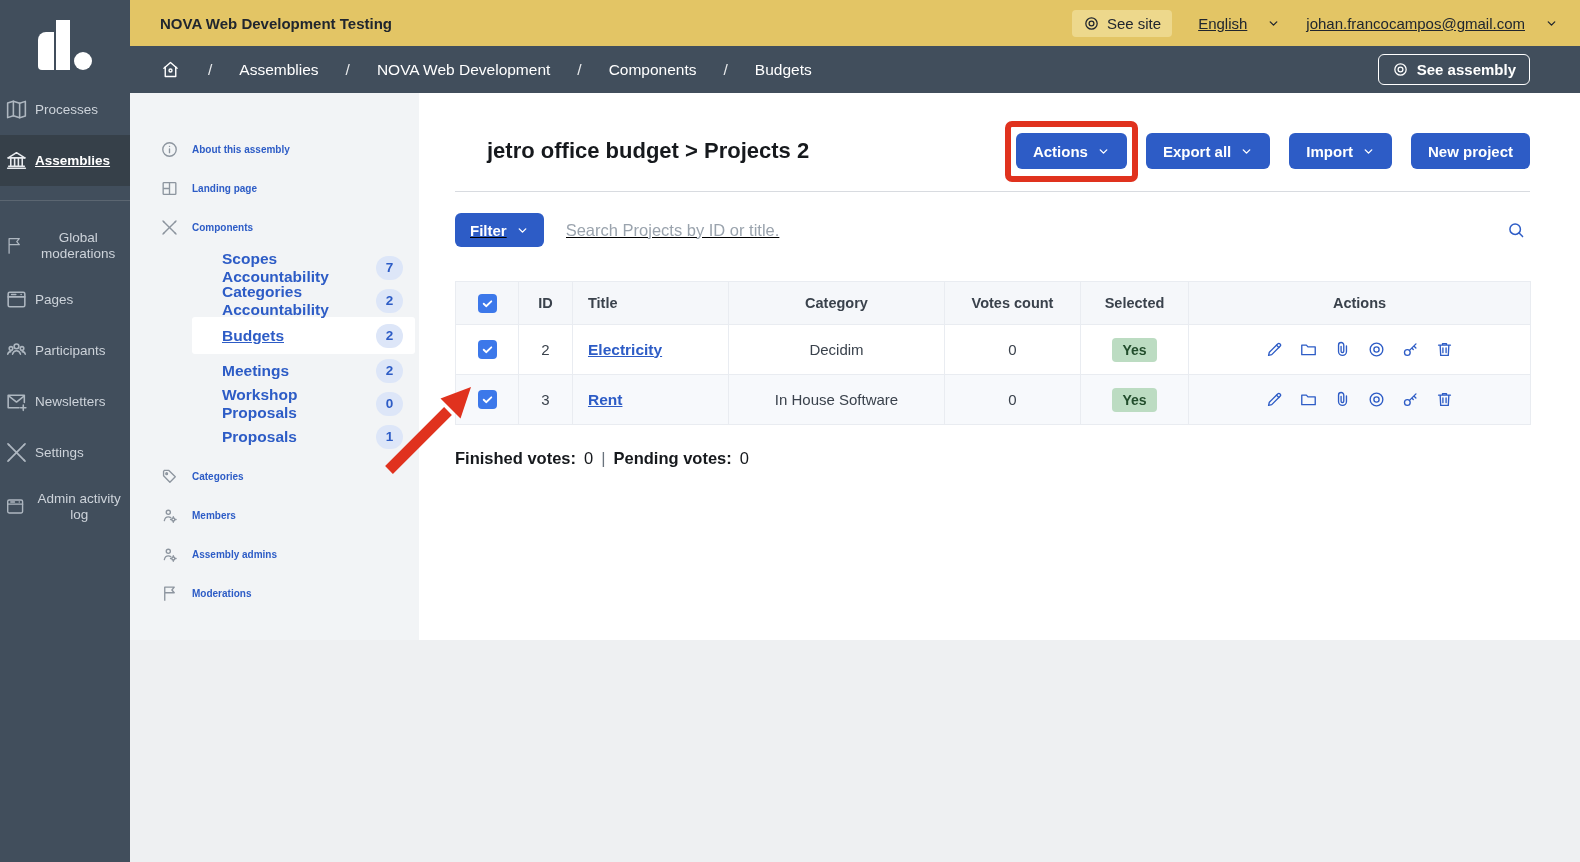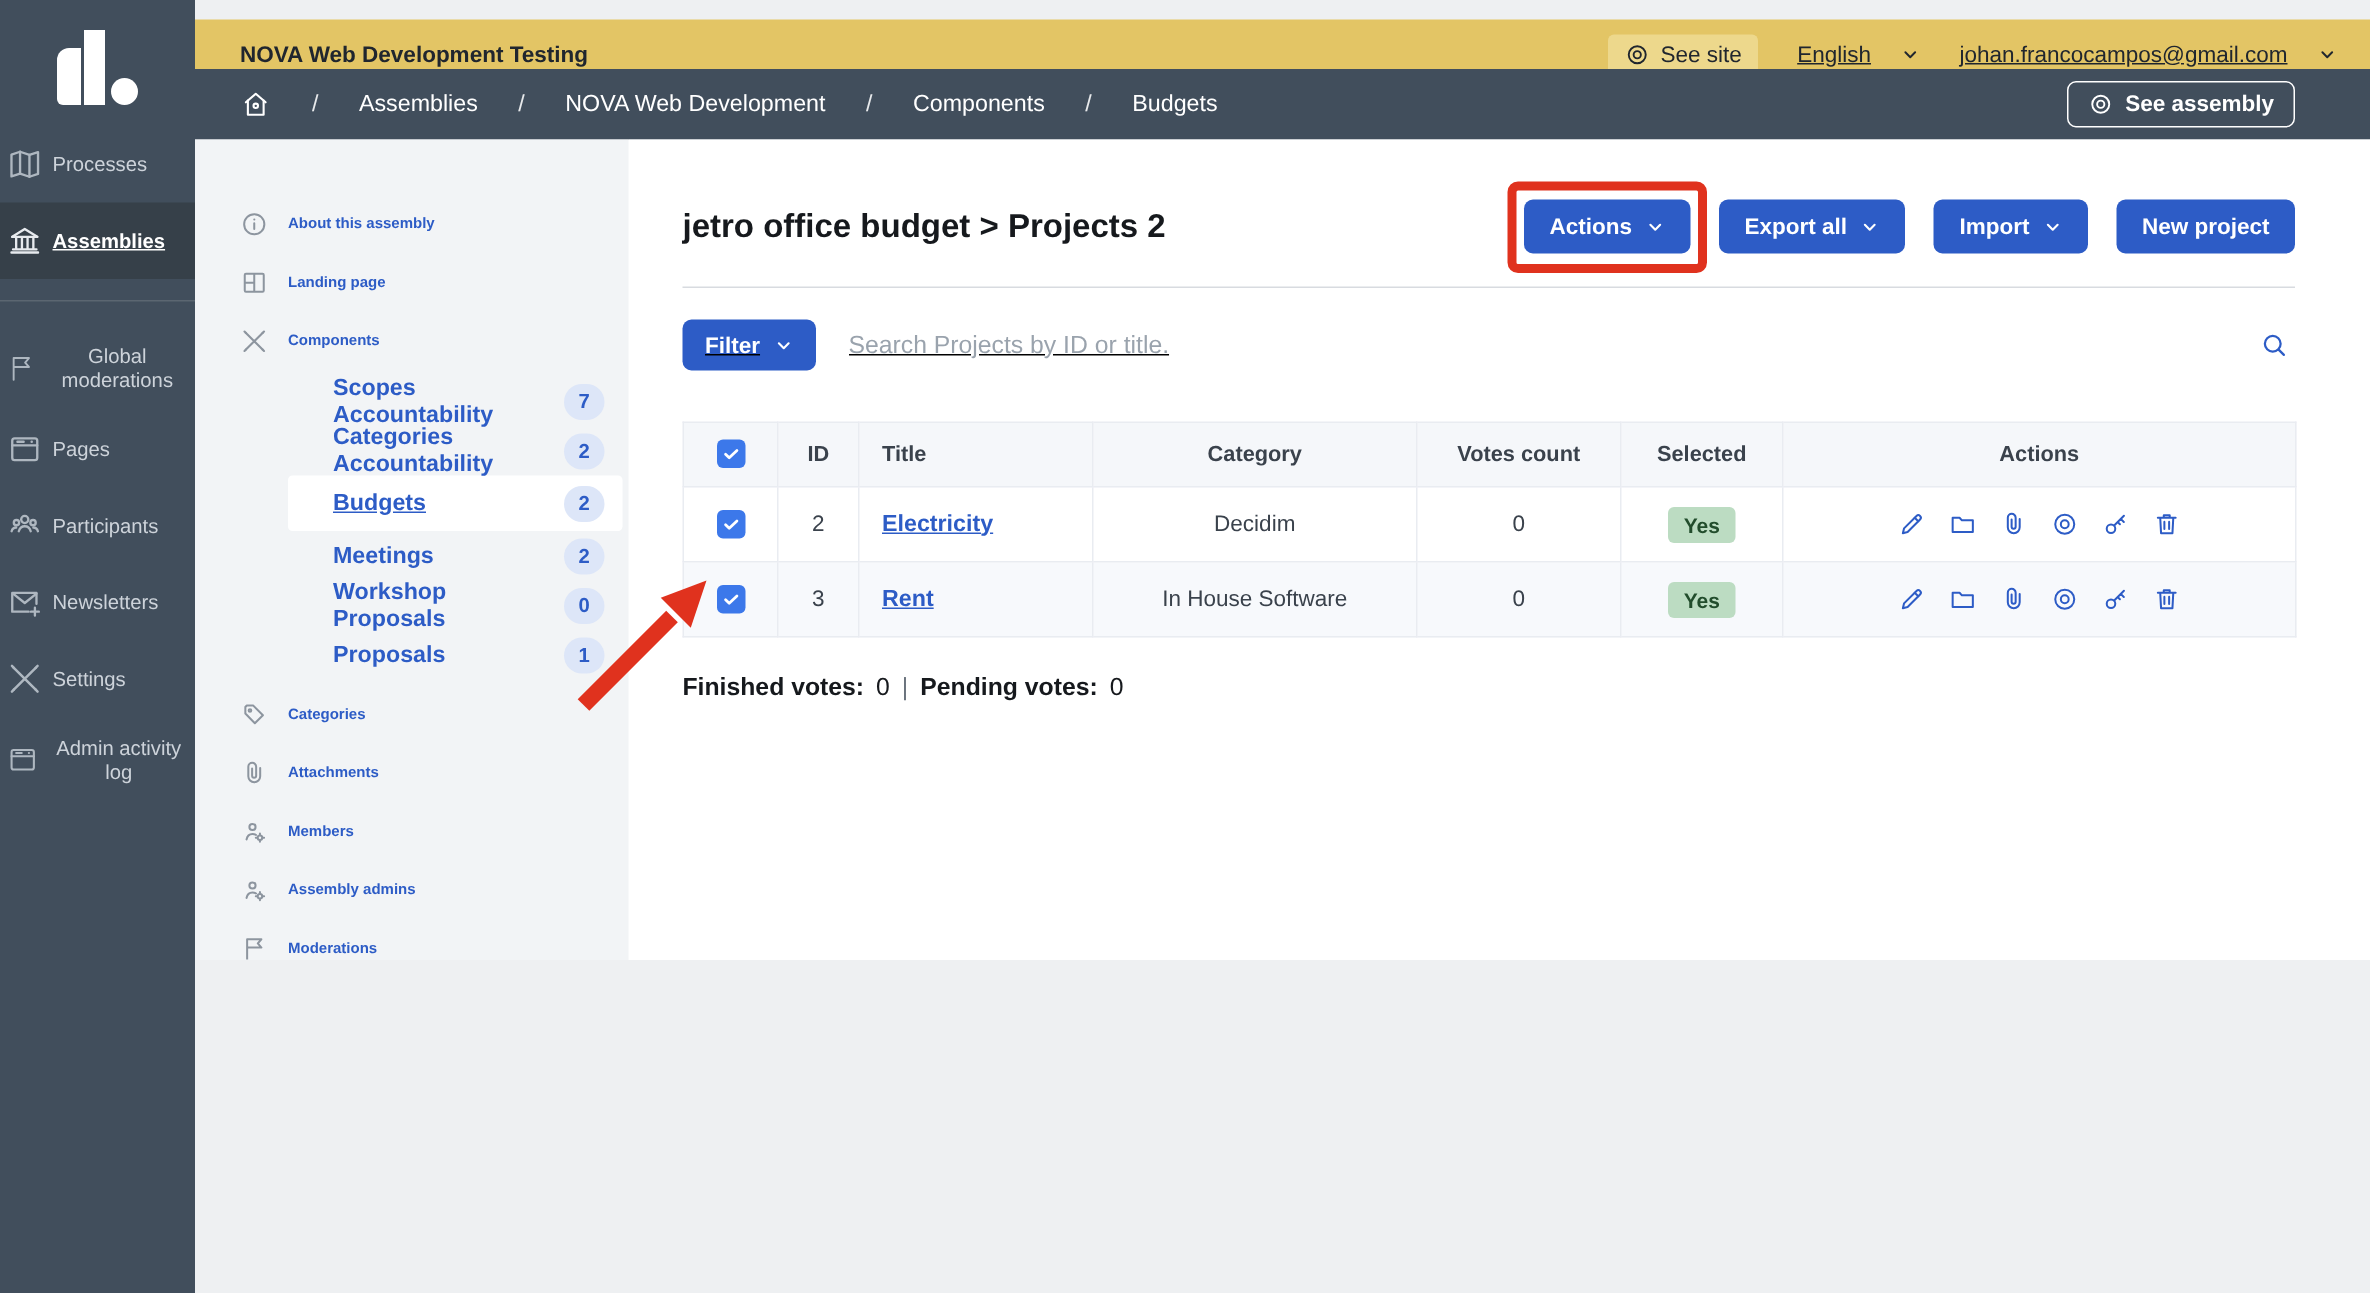--- a/index.html
+++ b/index.html
@@ -14,21 +14,21 @@
   .logo .l3 { position:absolute; left:44px; top:38px; width:18px; height:18px; background:#fff; border-radius:50%; }
   .snav-item { display:flex; flex-direction:row; align-items:center; gap:6px; padding:13px 4px; color:#cdd3da; }
   .snav-item .lbl { font-size:13.5px; text-align:center; line-height:1.15; }
   .snav-item svg { color:#aeb7c0; }
   .snav-item.active { background:#364049; color:#fff; }
   .snav-item.active .lbl { text-decoration:underline; font-weight:bold; }
   .snav-item.active svg { color:#e7eaee; }
   .snav-div { border-top:1px solid #5b6671; margin:14px 0 16px 0; }
 
   
-  .topbar { position:absolute; left:130px; top:0; width:1450px; height:46px; background:#e3c565; display:flex; align-items:center; justify-content:space-between; padding:0 22px 0 30px;margin-top:13px; }
+  .topbar { position:absolute; left:130px; top:0; width:1450px; height:46px; background:#e3c565; display:flex; align-items:center; justify-content:space-between; padding:0 22px 0 30px; }
   .topbar .org { font-size:15px; font-weight:bold; color:#20262e; }
   .topbar-right { display:flex; align-items:center; gap:26px; }
   .seesite-chip { display:flex; align-items:flex-end; gap:7px; background:#edd88c; border-radius:4px; padding:5px 11px; font-size:15px; color:#20262e; }
   .tb-link { display:flex; align-items:center; gap:20px; font-size:15px; color:#20262e; text-decoration:underline; cursor:pointer; }
 
   
   .crumbbar { position:absolute; left:130px; top:46px; width:1450px; height:47px; background:#414e5c; display:flex; align-items:center; padding:0 50px 0 30px; color:#fff; }
   .crumbs { display:flex; align-items:center; gap:27px; font-size:15.5px; }
   .crumb-sep { color:#e8eaec; }
   .see-assembly-btn { margin-left:auto; display:flex; align-items:center; gap:8px; border:1.5px solid #fff; border-radius:6px; padding:6px 13px; font-size:15px; font-weight:bold; color:#fff; cursor:pointer; }
@@ -38,21 +38,21 @@
   .an-item { display:flex; align-items:center; gap:13px; height:39px; color:#2d5cc6; font-size:10px; font-weight:600; cursor:pointer; }
   .an-item svg { color:#8d959f; flex:0 0 auto; }
   .an-sub { margin-left:32px; width:223px; height:33px; display:flex; align-items:center; justify-content:space-between; padding:0 12px 0 30px; color:#2d5cc6; font-size:15.5px; font-weight:600; cursor:pointer; }
   .an-sub.active { background:#fff; border-radius:3px; height:37px; }
   .an-sub.active .an-lbl { font-weight:bold; text-decoration:underline; }
   .count-badge { min-width:27px; height:24px; border-radius:13px; background:#dde6f8; color:#2d5cc6; font-size:13.5px; font-weight:bold; display:flex; align-items:center; justify-content:center; padding:0 7px; }
 
   
   .content { position:absolute; left:419px; top:93px; width:1161px; height:547px; background:#fff; padding:40px 50px 0 36px; }
   .head-row { display:flex; align-items:center; justify-content:space-between; }
-  .page-title { font-size:22px; font-weight:bold; color:#16191d; }
+  .page-title { font-size:22px; font-weight:bold; color:#16191d;margin-left:32px; }
   .btn-row { display:flex; align-items:center; gap:19px; }
   .btn { background:#2d5cc6; color:#fff; font-size:15px; font-weight:bold; border:none; border-radius:6px; height:36px; padding:0 17px; display:flex; align-items:center; gap:9px; cursor:pointer; font-family:inherit; }
   .actions-wrap { position:relative; }
   .red-box { position:absolute; left:-11px; top:-12px; right:-11px; bottom:-13px; border:6px solid #e0321e; border-radius:7px; pointer-events:none; }
   .hr { border-top:1px solid #d8dbe0; margin-top:22px; }
   .filter-row { margin-top:21px; display:flex; align-items:center;text-decoration:underline; }
   .btn-filter { height:34px; padding:0 15px; }
   .search-input { flex:1; margin-left:22px; border:none; outline:none; font-size:16.5px; color:#3a424c; font-family:inherit; background:transparent; }
   .search-input::placeholder { color:#9aa3ad; }
   .search-icon-btn { color:#2d5cc6; cursor:pointer; padding:4px; }
@@ -259,26 +259,20 @@
   </div>
 
   <div style="height:4px"></div>
 
   <div class="an-item">
     <svg width="19" height="19" viewBox="0 0 24 24" fill="none" stroke="currentColor" stroke-width="1.7" stroke-linejoin="round">
         <path d="M4.5 5.5V11l8 8.2 6.8-6.8-8.1-8.1-5.5-.1z"></path>
         <circle cx="8.4" cy="8.4" r="1.1"></circle>
       </svg>
     <span class="an-lbl">Categories</span>
-  </div>
-  <div class="an-item">
-    <svg width="19" height="19" viewBox="0 0 24 24" fill="none" stroke="currentColor" stroke-width="1.7" stroke-linecap="round" stroke-linejoin="round">
-        <path d="M17 7.5v7a5 5 0 0 1-10 0v-8a3.3 3.3 0 0 1 6.6 0v7.6a1.7 1.7 0 0 1-3.4 0V8"></path>
-      </svg>
-    <span class="an-lbl">Attachments</span>
   </div>
   <div class="an-item">
     <svg width="19" height="19" viewBox="0 0 24 24" fill="none" stroke="currentColor" stroke-width="1.7" stroke-linecap="round">
         <circle cx="10.5" cy="8" r="2.6"></circle>
         <path d="M5.5 18.5c.6-3.1 2.3-4.7 5-4.7 1.2 0 2.2.3 3 .9"></path>
         <circle cx="16.8" cy="17" r="1.9"></circle>
         <path d="M16.8 14.4v-.9M16.8 20.5v-.9M14.2 17h-.9M20.3 17h-.9"></path>
       </svg>
     <span class="an-lbl">Members</span>
   </div>

